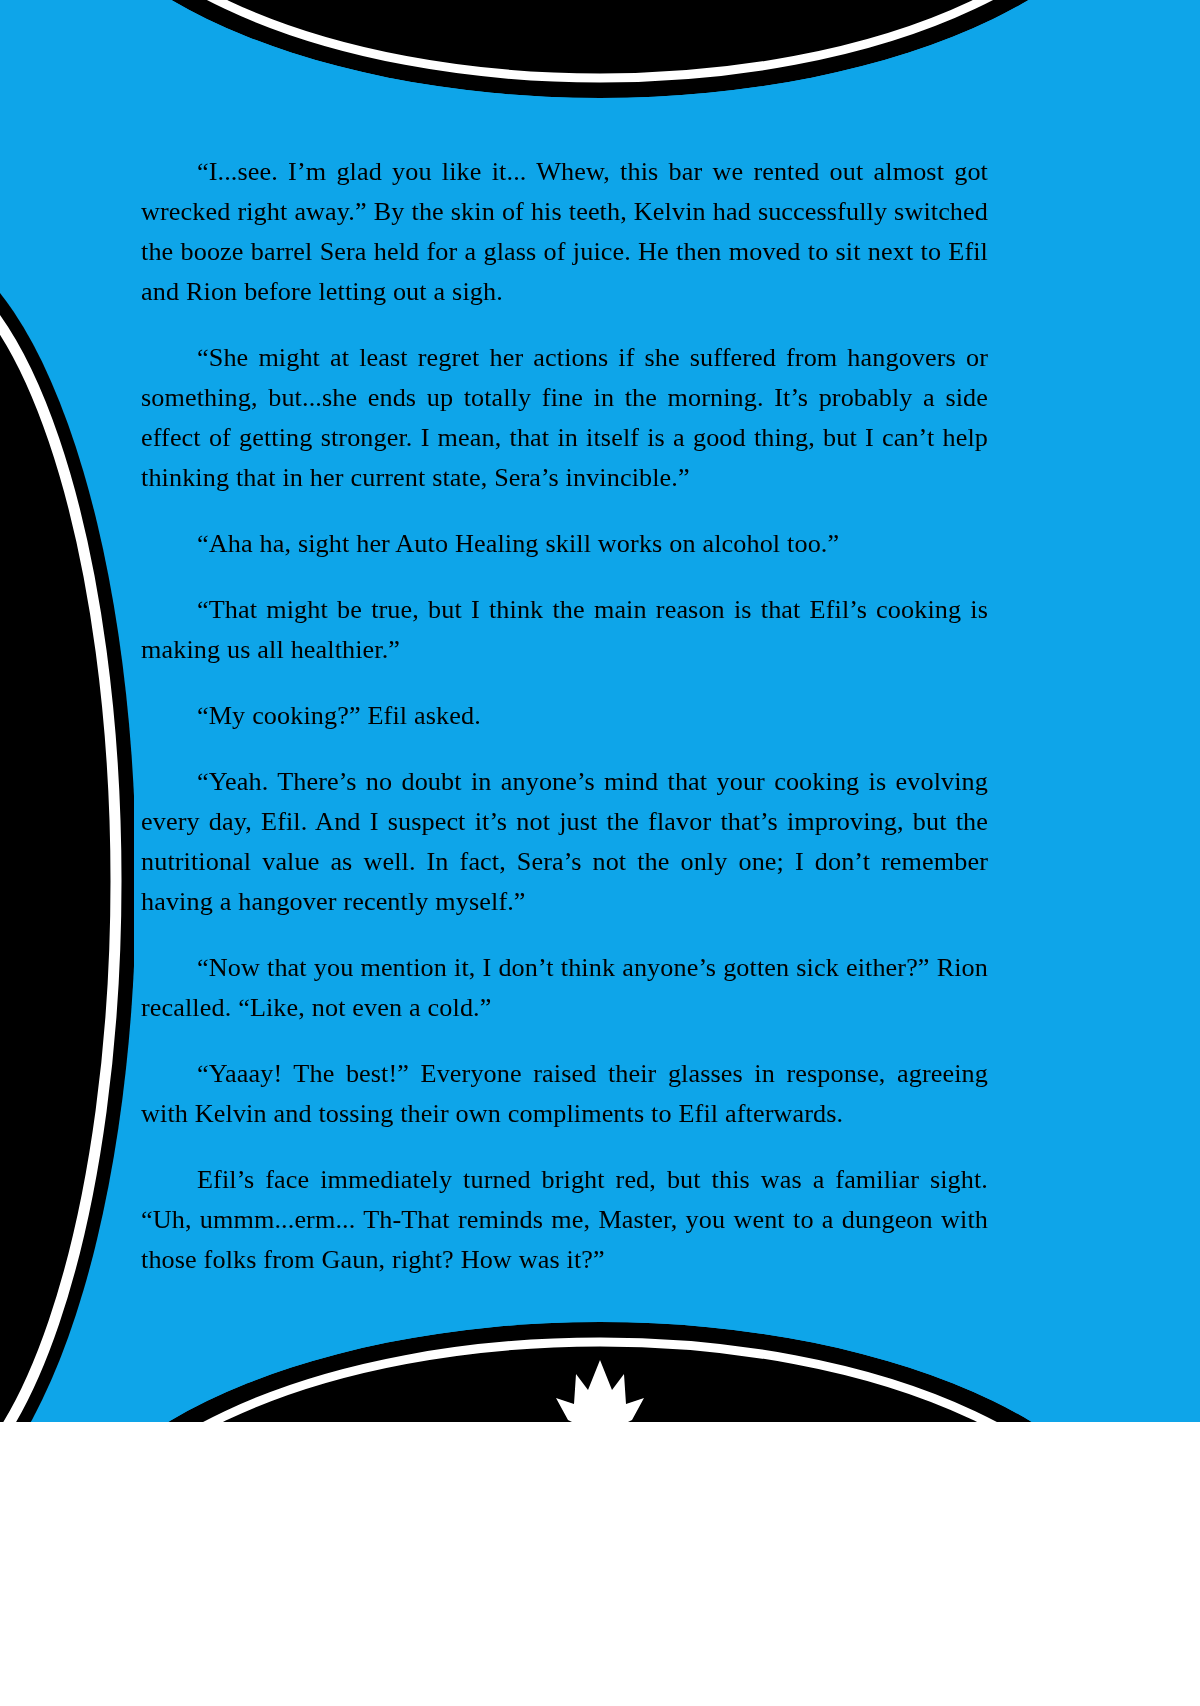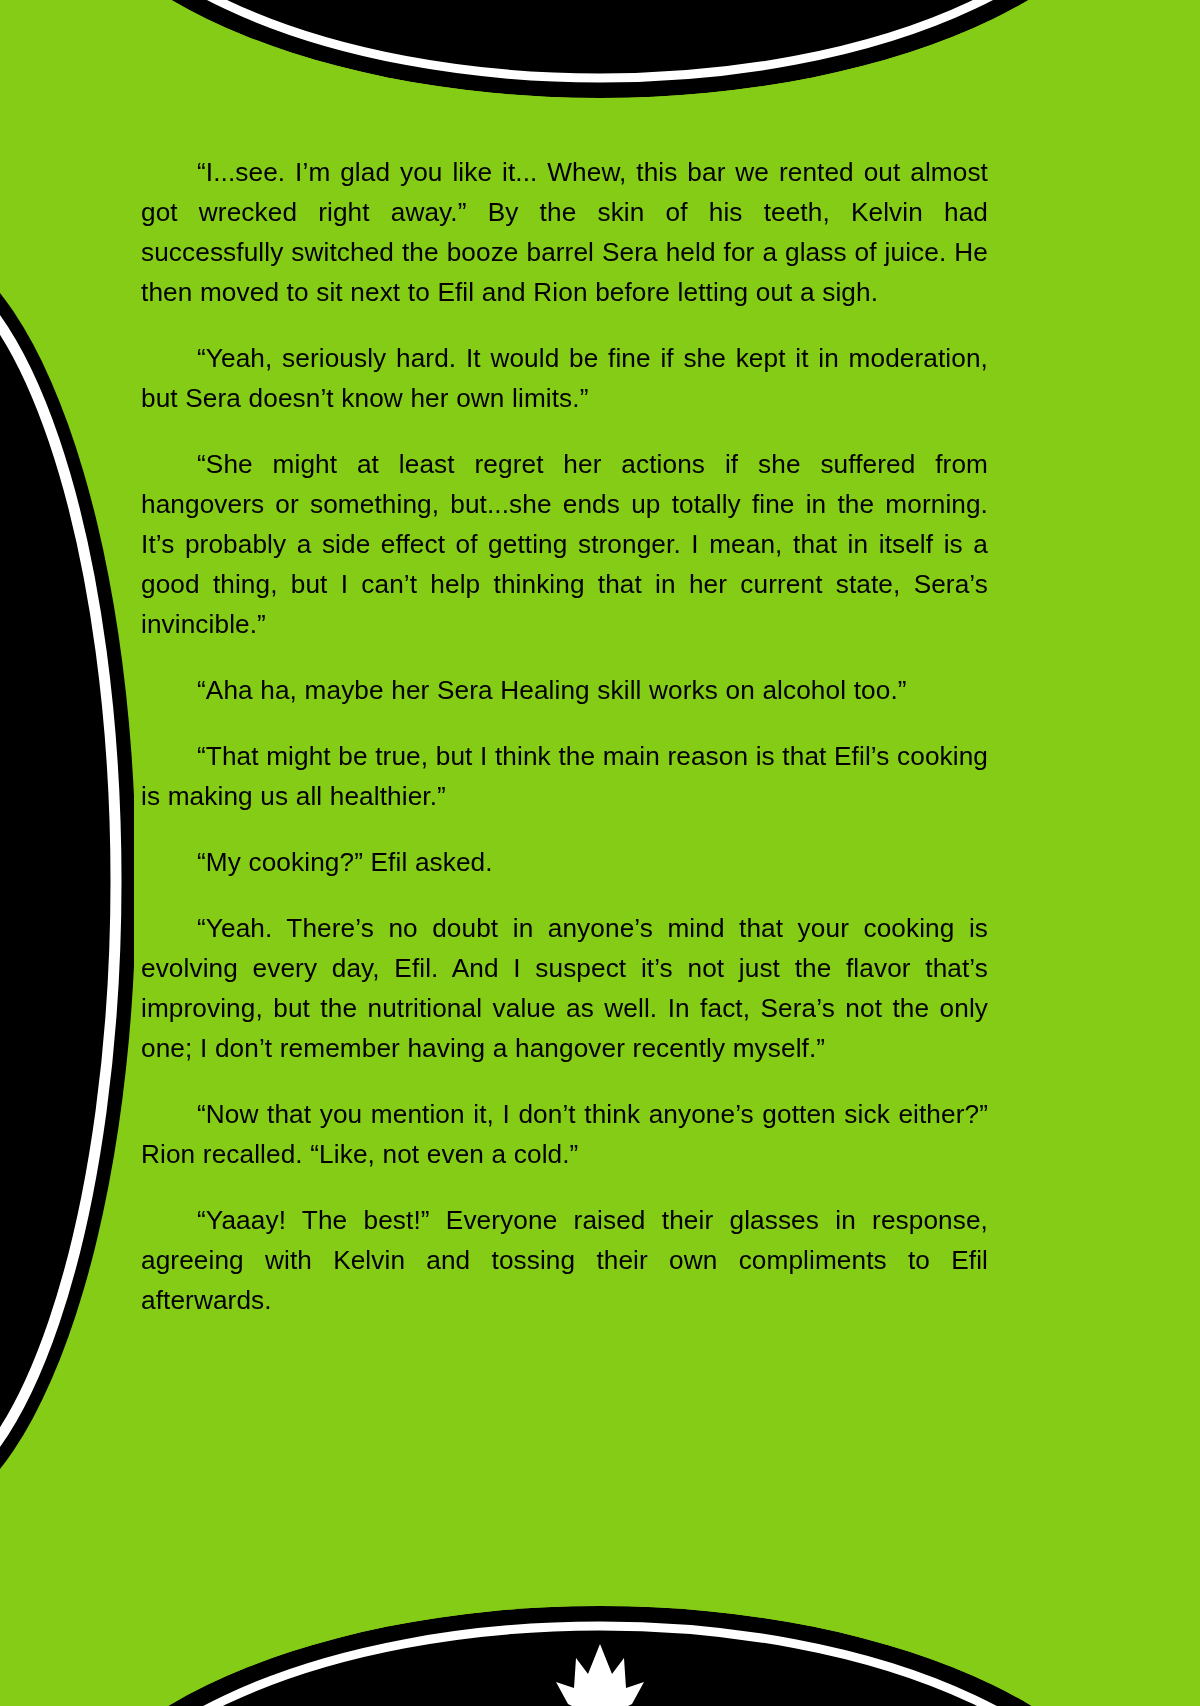--- a/index.html
+++ b/index.html
@@ -3,24 +3,24 @@
 <meta charset="utf-8">
 <style>
   html, body {
     margin: 0;
     padding: 0;
     background: #ffffff;
   }
   #page {
     position: relative;
     width: 1200px;
-    height: 1706px;
-    background: #84cc16;
+    height: 1422px;
+    background: #0ea5e9;
     overflow: hidden;
-    font-family: Liberation Sans, sans-serif;
+    font-family: Liberation Serif, serif;
   }
 
   
   .ornament-layer {
     position: absolute;
     inset: 0;
     pointer-events: none;
   }
   .ornament-svg {
     position: absolute;
@@ -191,23 +191,23 @@
     <svg class="ornament-svg orn-left" viewBox="0 0 330 1290" preserveAspectRatio="none">
       <ellipse cx="100" cy="645" rx="232" ry="646" fill="#000000"></ellipse>
       <ellipse cx="100" cy="645" rx="212" ry="624" fill="none" stroke="#ffffff" stroke-width="11"></ellipse>
       <ellipse cx="100" cy="645" rx="198" ry="610" fill="#000000"></ellipse>
     </svg>
 
   </div>
 
   <div class="text-column">
     <p class="para">“I...see. I’m glad you like it... Whew, this bar we rented out almost got wrecked right away.” By the skin of his teeth, Kelvin had successfully switched the booze barrel Sera held for a glass of juice. He then moved to sit next to Efil and Rion before letting out a sigh.</p>
-    <p class="para">“Yeah, seriously hard. It would be fine if she kept it in moderation, but Sera doesn’t know her own limits.”</p>
     <p class="para">“She might at least regret her actions if she suffered from hangovers or something, but...she ends up totally fine in the morning. It’s probably a side effect of getting stronger. I mean, that in itself is a good thing, but I can’t help thinking that in her current state, Sera’s invincible.”</p>
-    <p class="para">“Aha ha, maybe her Sera Healing skill works on alcohol too.”</p>
+    <p class="para">“Aha ha, sight her Auto Healing skill works on alcohol too.”</p>
     <p class="para">“That might be true, but I think the main reason is that Efil’s cooking is making us all healthier.”</p>
     <p class="para">“My cooking?” Efil asked.</p>
     <p class="para">“Yeah. There’s no doubt in anyone’s mind that your cooking is evolving every day, Efil. And I suspect it’s not just the flavor that’s improving, but the nutritional value as well. In fact, Sera’s not the only one; I don’t remember having a hangover recently myself.”</p>
     <p class="para">“Now that you mention it, I don’t think anyone’s gotten sick either?” Rion recalled. “Like, not even a cold.”</p>
     <p class="para">“Yaaay! The best!” Everyone raised their glasses in response, agreeing with Kelvin and tossing their own compliments to Efil afterwards.</p>
+    <p class="para">Efil’s face immediately turned bright red, but this was a familiar sight. “Uh, ummm...erm... Th-That reminds me, Master, you went to a dungeon with those folks from Gaun, right? How was it?”</p>
   </div>
 
 </div>
 
 </body></html>

